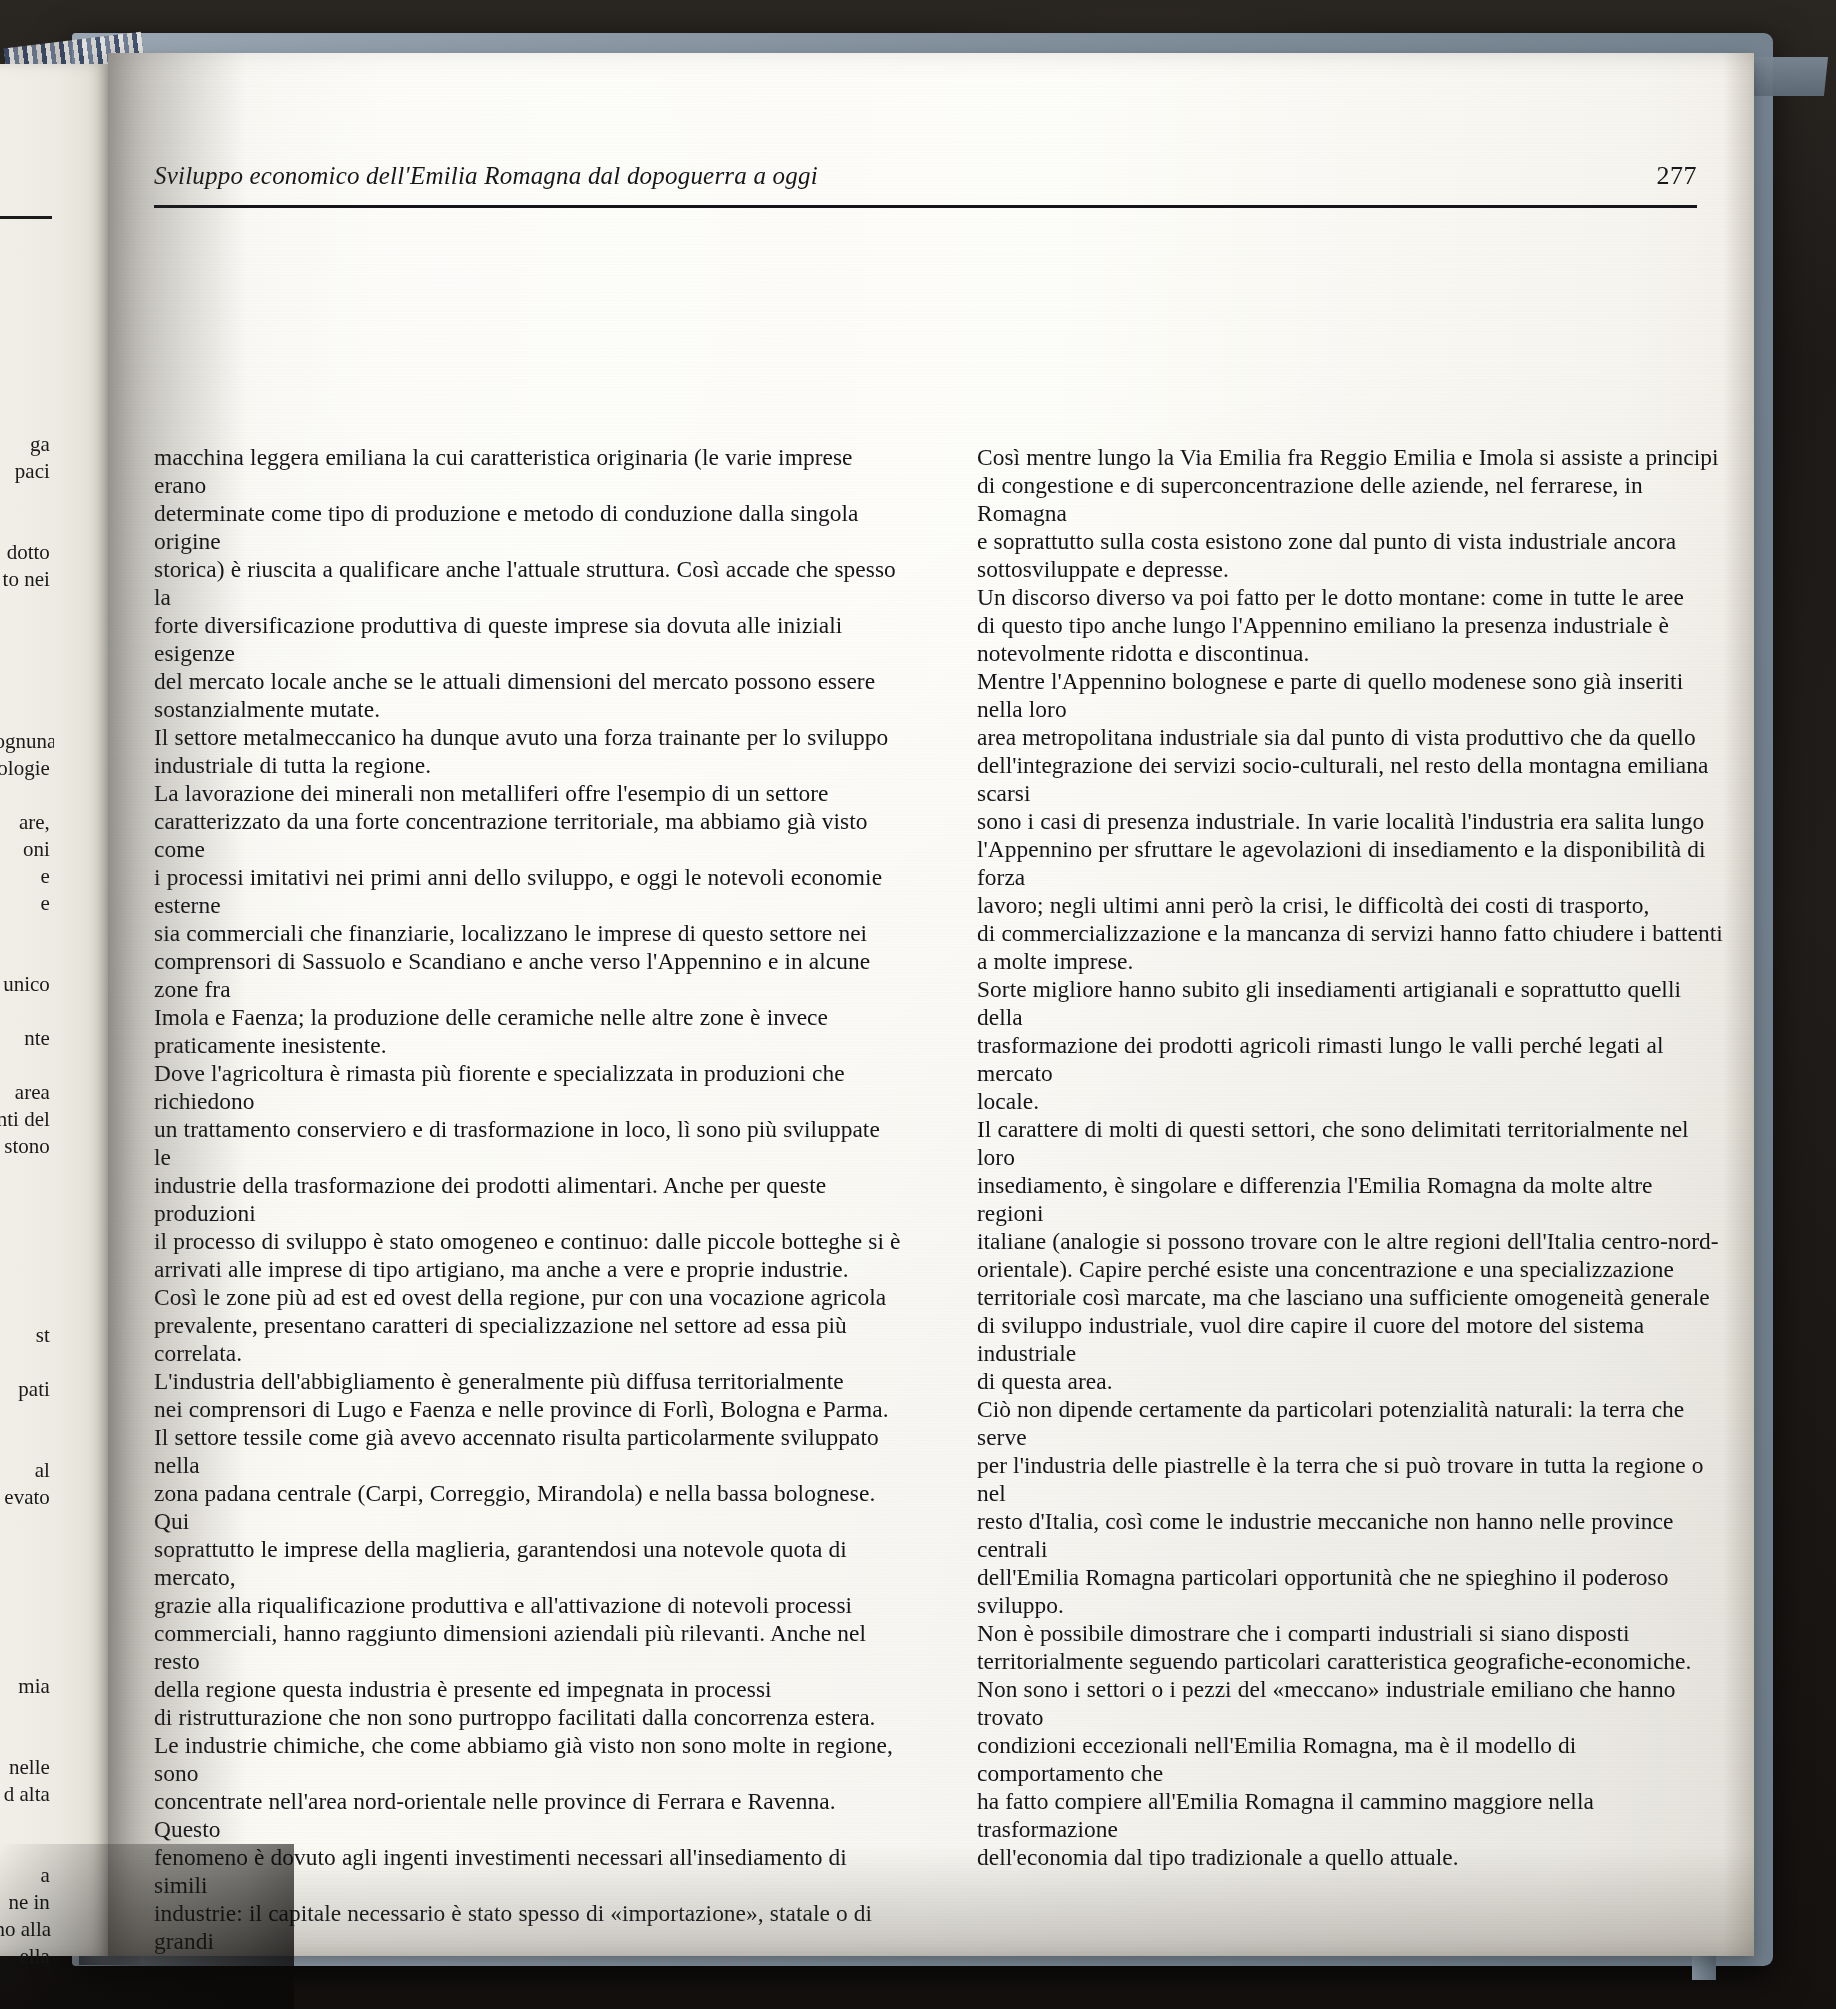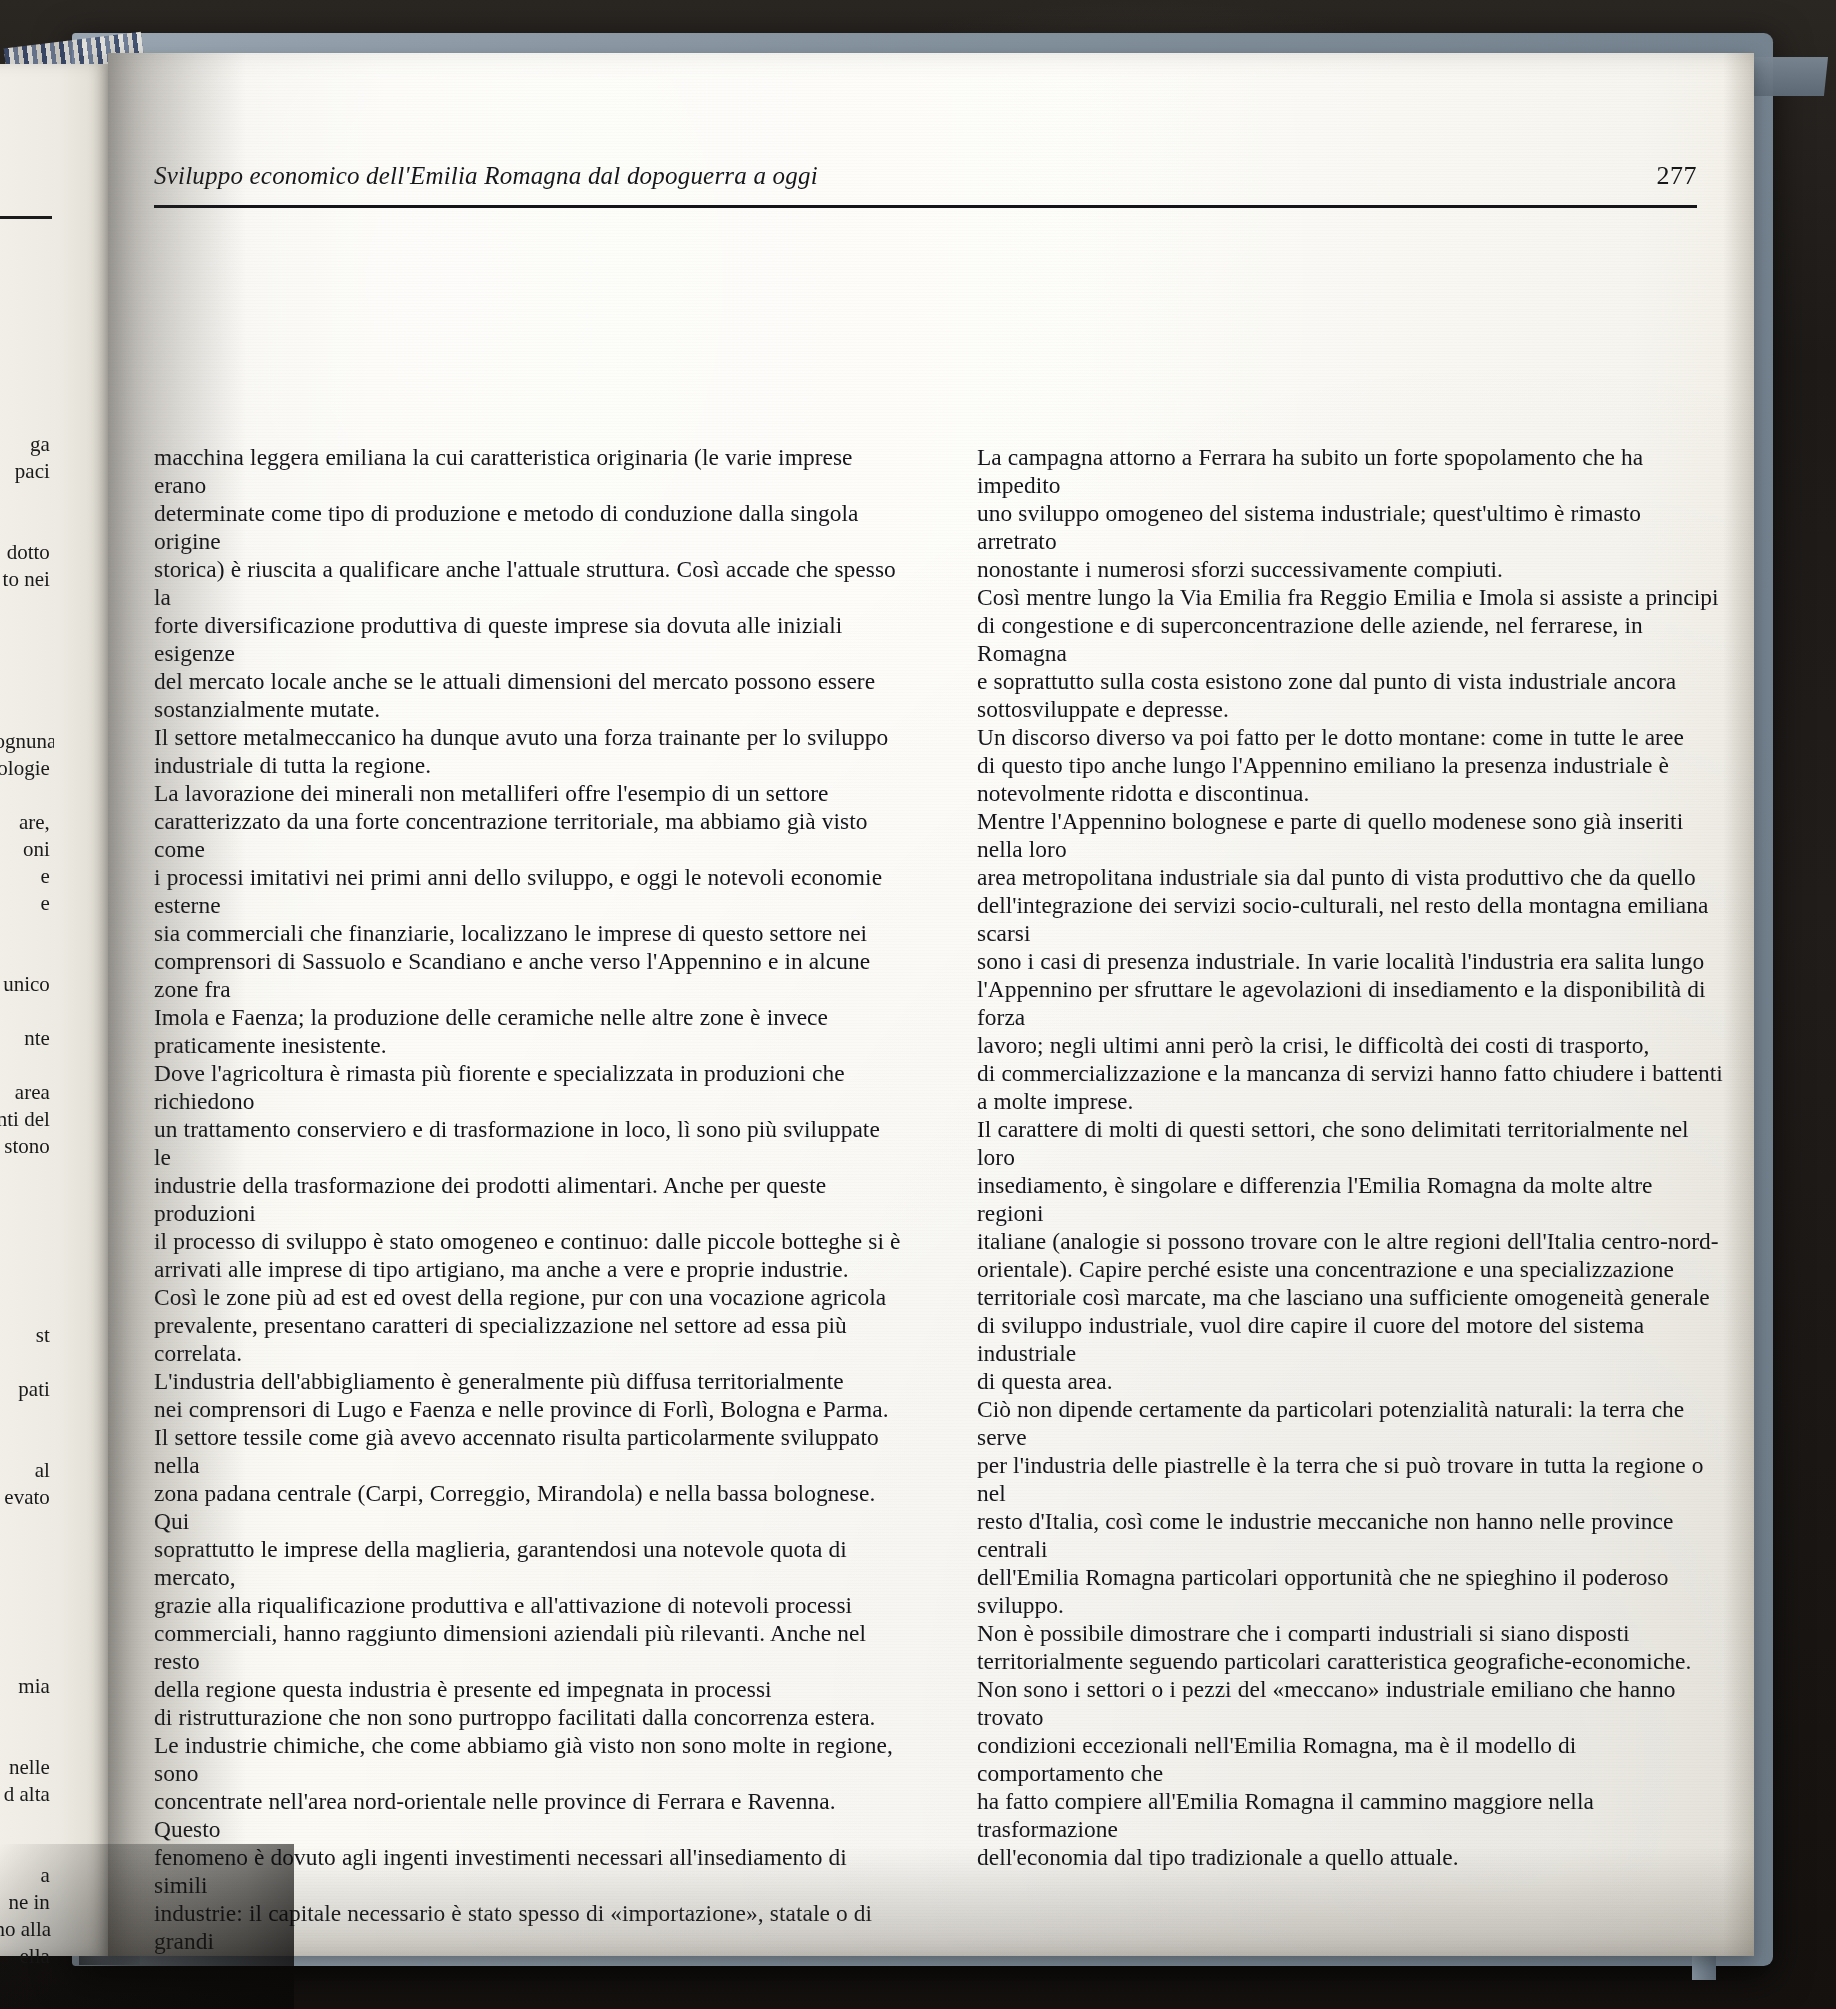--- a/index.html
+++ b/index.html
@@ -320,38 +320,38 @@
 di ristrutturazione che non sono purtroppo facilitati dalla concorrenza estera.</p>
         <p>Le industrie chimiche, che come abbiamo già visto non sono molte in regione, sono
 concentrate nell'area nord-orientale nelle province di Ferrara e Ravenna. Questo
 fenomeno è dovuto agli ingenti investimenti necessari all'insediamento di simili
 industrie: il capitale necessario è stato spesso di «importazione», statale o di grandi
 imprese nazionali.</p>
 
       </div>
 
       <div class="col">
-        <p>La campagna attorno a Ferrara ha subito un forte spopolamento che ha impedito
-uno sviluppo omogeneo del sistema industriale; quest'ultimo è rimasto arretrato
-nonostante i numerosi sforzi successivamente compiuti.</p>
         <p>Così mentre lungo la Via Emilia fra Reggio Emilia e Imola si assiste a principi
 di congestione e di superconcentrazione delle aziende, nel ferrarese, in Romagna
 e soprattutto sulla costa esistono zone dal punto di vista industriale ancora
 sottosviluppate e depresse.</p>
         <p>Un discorso diverso va poi fatto per le dotto montane: come in tutte le aree
 di questo tipo anche lungo l'Appennino emiliano la presenza industriale è
 notevolmente ridotta e discontinua.</p>
         <p>Mentre l'Appennino bolognese e parte di quello modenese sono già inseriti nella loro
 area metropolitana industriale sia dal punto di vista produttivo che da quello
 dell'integrazione dei servizi socio-culturali, nel resto della montagna emiliana scarsi
 sono i casi di presenza industriale. In varie località l'industria era salita lungo
 l'Appennino per sfruttare le agevolazioni di insediamento e la disponibilità di forza
 lavoro; negli ultimi anni però la crisi, le difficoltà dei costi di trasporto,
 di commercializzazione e la mancanza di servizi hanno fatto chiudere i battenti
 a molte imprese.</p>
+        <p>Sorte migliore hanno subito gli insediamenti artigianali e soprattutto quelli della
+trasformazione dei prodotti agricoli rimasti lungo le valli perché legati al mercato
+locale.</p>
         <p>Il carattere di molti di questi settori, che sono delimitati territorialmente nel loro
 insediamento, è singolare e differenzia l'Emilia Romagna da molte altre regioni
 italiane (analogie si possono trovare con le altre regioni dell'Italia centro-nord-
 orientale). Capire perché esiste una concentrazione e una specializzazione
 territoriale così marcate, ma che lasciano una sufficiente omogeneità generale
 di sviluppo industriale, vuol dire capire il cuore del motore del sistema industriale
 di questa area.</p>
         <p>Ciò non dipende certamente da particolari potenzialità naturali: la terra che serve
 per l'industria delle piastrelle è la terra che si può trovare in tutta la regione o nel
 resto d'Italia, così come le industrie meccaniche non hanno nelle province centrali

